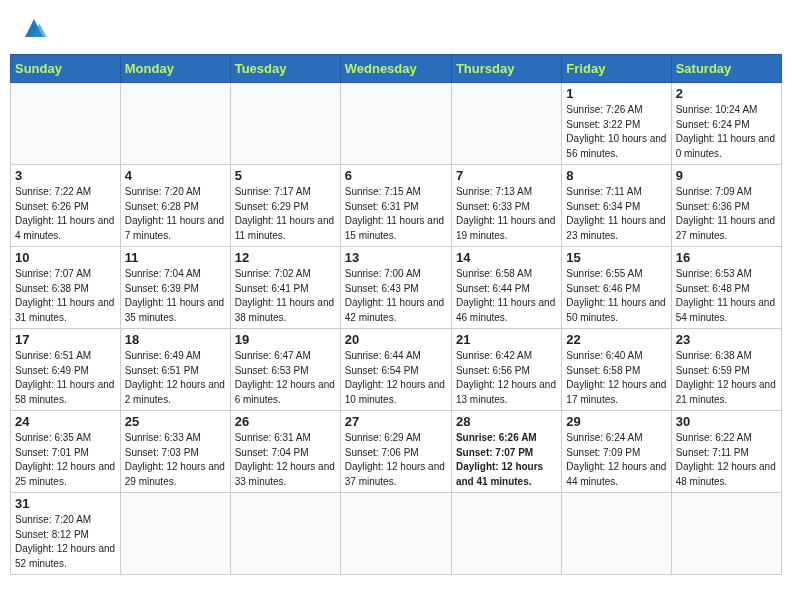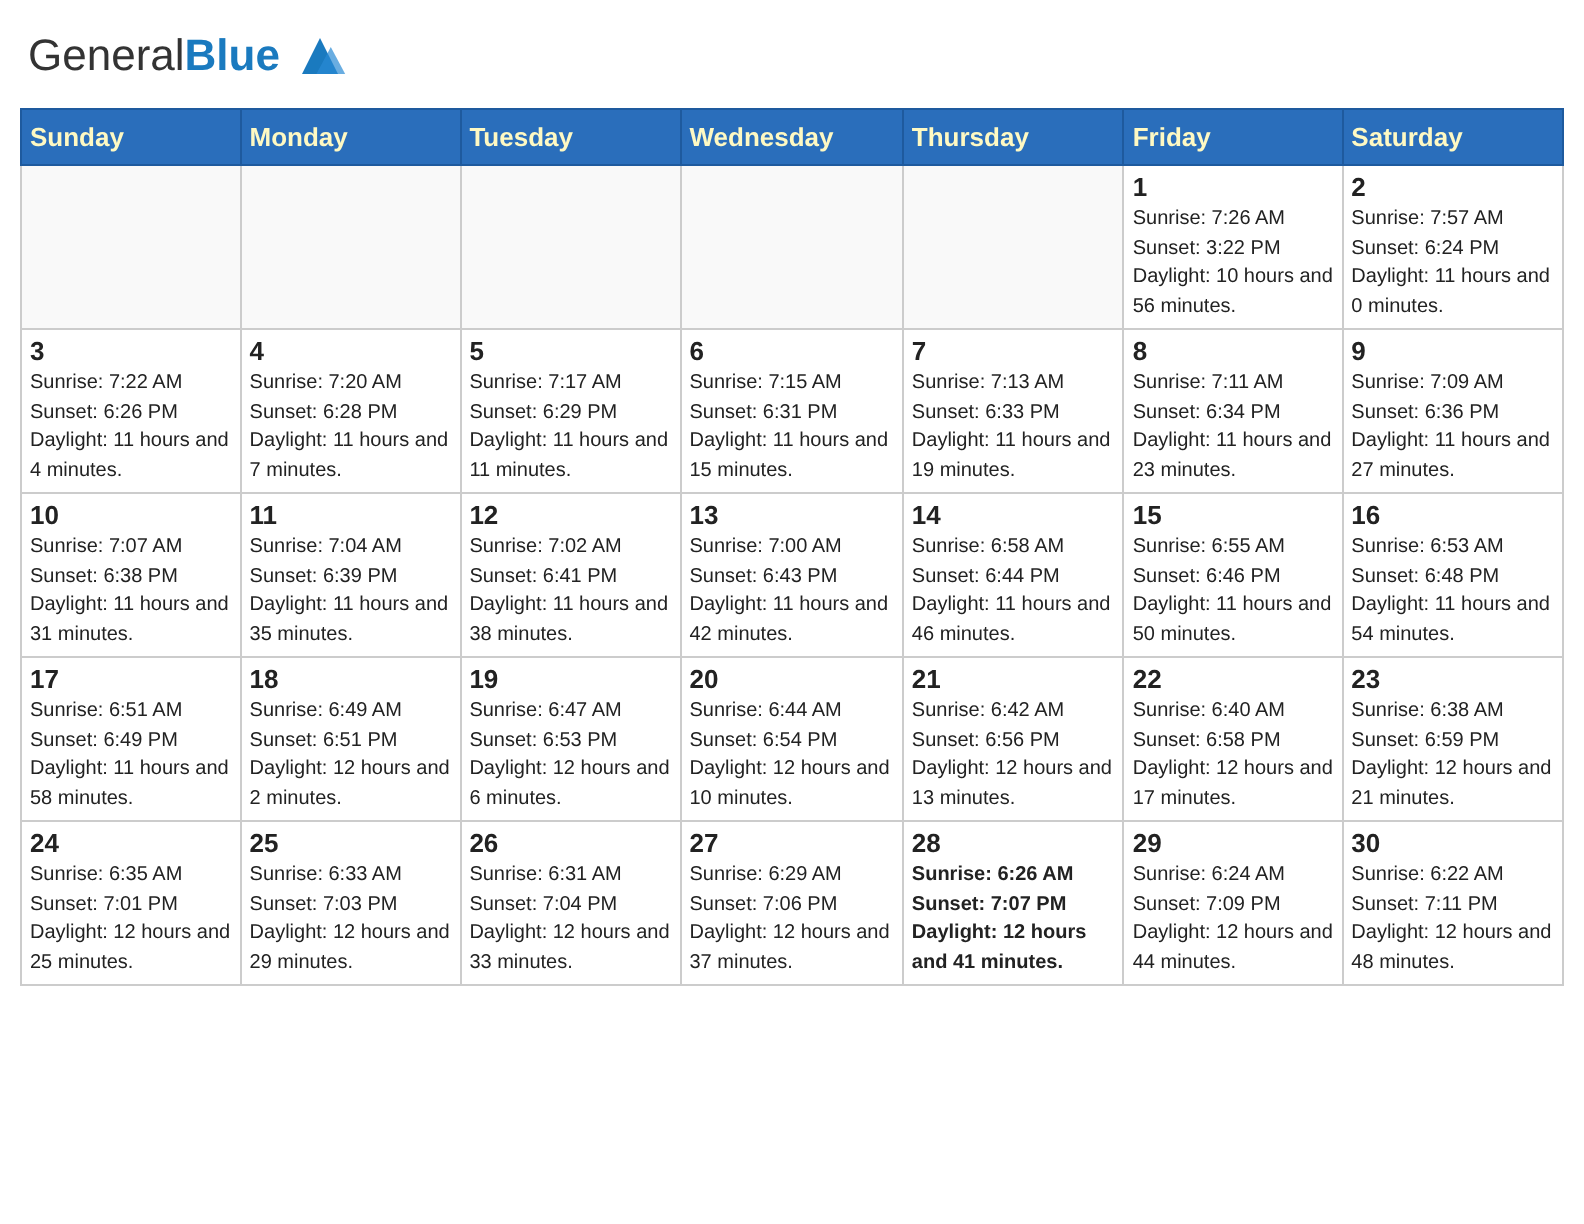--- a/index.html
+++ b/index.html
@@ -40,21 +40,21 @@
       font-size: 15px;
       color: #444;
     }
     .calendar {
       width: 100%;
       border-collapse: collapse;
       border: 1px solid #ccc;
     }
     .calendar th {
       background: #2a6ebb;
-      color: #fef9c3;
+      color: #bef264;
       font-size: 13px;
       font-weight: bold;
       padding: 6px 4px;
       text-align: left;
       border: 1px solid #1e5a9e;
     }
     .calendar td {
       border: 1px solid #ccc;
       vertical-align: top;
       padding: 3px 4px;
@@ -77,23 +77,20 @@
       font-size: 10px;
       color: #222;
       line-height: 1.45;
     }
   </style>
 </head>
 <body>
 
 <div class="header-area">
   <div class="logo">
-    <div>
-      <span style="font-size:22px; color:#333; font-weight:normal;">General</span><span style="font-size:22px; color:#1a7abf; font-weight:bold;">Blue</span>
-    </div>
     <svg class="logo-icon" viewBox="0 0 40 40" xmlns="http://www.w3.org/2000/svg" width="40" height="40">
       <polygon points="10,30 20,10 30,30" fill="#1a7abf"></polygon>
       <polygon points="18,30 26,15 34,30" fill="#2a8ad4" opacity="0.7"></polygon>
     </svg>
   </div>
   <div class="title-area">
     <div class="month-title"></div>
     <div class="subtitle"></div>
   </div>
 </div>
@@ -118,21 +115,21 @@
         <td class="empty"></td>
         <td class="empty"></td>
         <td>
           <span class="day-num">1</span>
           <div class="day-info" style="white-space: pre-line;">Sunrise: 7:26 AM
 Sunset: 3:22 PM
 Daylight: 10 hours and 56 minutes.</div>
         </td>
         <td>
           <span class="day-num">2</span>
-          <div class="day-info" style="white-space: pre-line;">Sunrise: 7:57 AM
+          <div class="day-info" style="white-space: pre-line;">Sunrise: 10:24 AM
 Sunset: 6:24 PM
 Daylight: 11 hours and 0 minutes.</div>
         </td>
       </tr>
       <tr>
         <td>
           <span class="day-num">3</span>
           <div class="day-info" style="white-space: pre-line;">Sunrise: 7:22 AM
 Sunset: 6:26 PM
 Daylight: 11 hours and 4 minutes.</div>
@@ -299,14 +296,28 @@
 Sunset: 7:09 PM
 Daylight: 12 hours and 44 minutes.</div>
         </td>
         <td>
           <span class="day-num">30</span>
           <div class="day-info" style="white-space: pre-line;">Sunrise: 6:22 AM
 Sunset: 7:11 PM
 Daylight: 12 hours and 48 minutes.</div>
         </td>
       </tr>
+      <tr>
+        <td>
+          <span class="day-num">31</span>
+          <div class="day-info" style="white-space: pre-line;">Sunrise: 7:20 AM
+Sunset: 8:12 PM
+Daylight: 12 hours and 52 minutes.</div>
+        </td>
+        <td class="empty"></td>
+        <td class="empty"></td>
+        <td class="empty"></td>
+        <td class="empty"></td>
+        <td class="empty"></td>
+        <td class="empty"></td>
+      </tr>
     </tbody>
 </table>
 
 </body></html>

